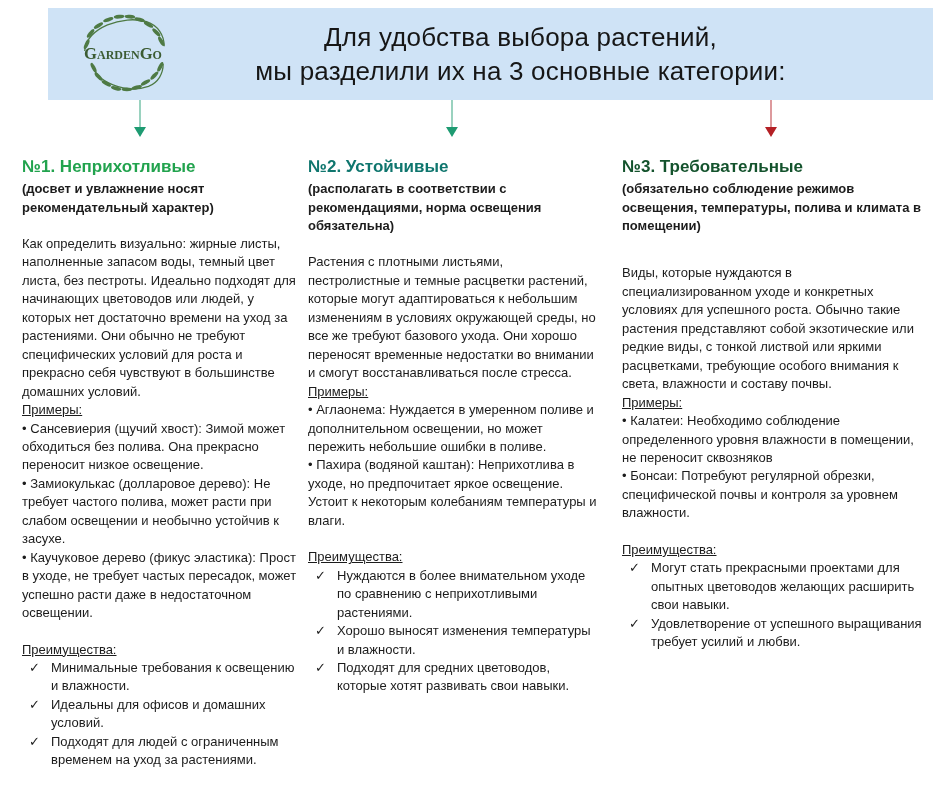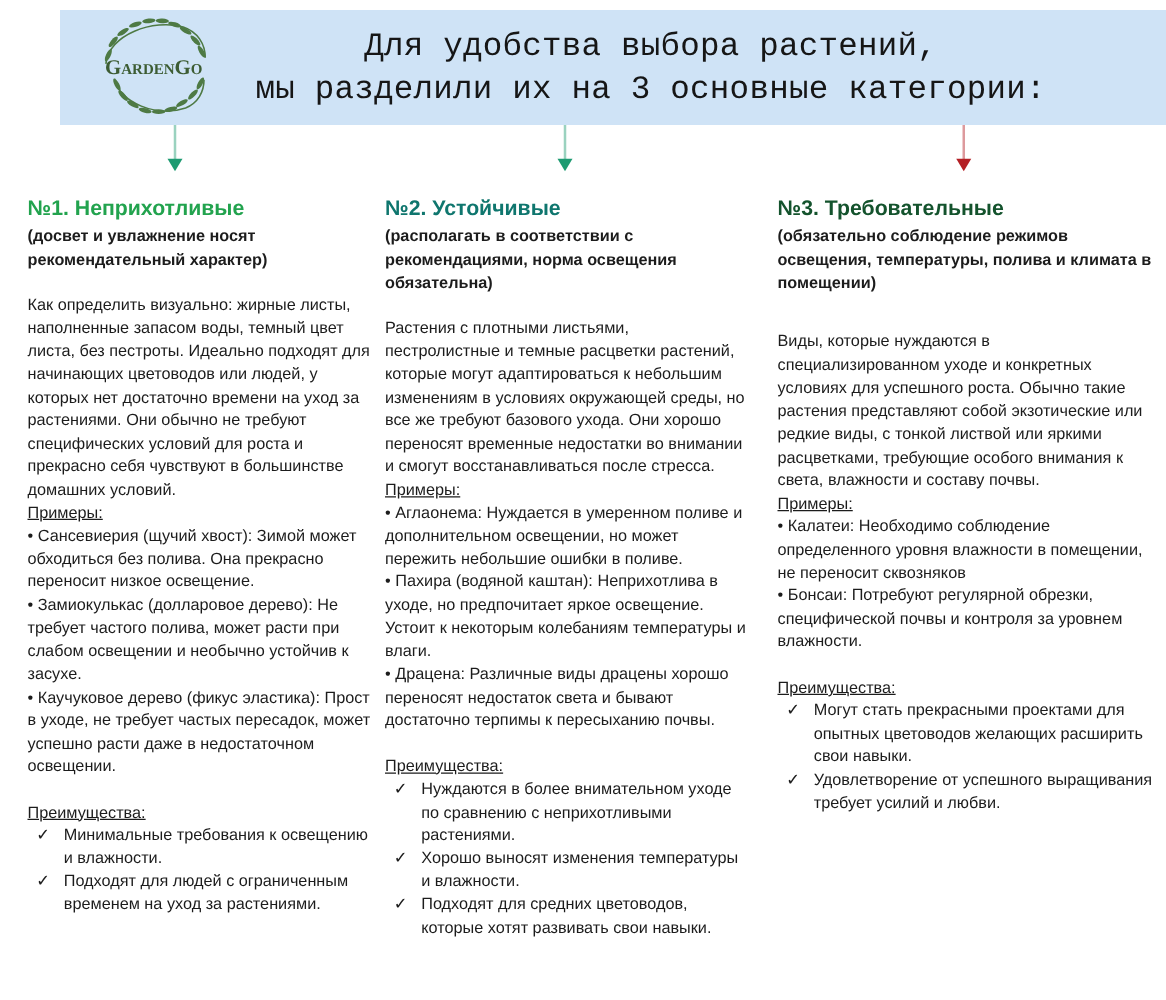--- a/index.html
+++ b/index.html
@@ -29,21 +29,20 @@
     width: 104px; height: 86px;
   }
   .logo svg { display:block; }
   .title {
     text-align: center;
     font-size: 26px;
     line-height: 1.32;
     color: #161616;
     letter-spacing: 0.2px;
     padding-left: 60px;
-    font-family: Liberation Mono, monospace;
   }
 
   
   .arrow {
     position: absolute;
     top: 100px;
     width: 12px; height: 40px;
   }
   .arrow .stem {
     position: absolute;
@@ -160,31 +159,31 @@
 <div class="column col1">
   <div class="cat-heading" style="color: rgb(34, 163, 78);">№1. Неприхотливые</div>
   <div class="cat-subtitle">(досвет и увлажнение носят рекомендательный характер)</div>
   <div class="cat-desc">Как определить визуально: жирные листы, наполненные запасом воды, темный цвет листа, без пестроты. Идеально подходят для начинающих цветоводов или людей, у которых нет достаточно времени на уход за растениями. Они обычно не требуют специфических условий для роста и прекрасно себя чувствуют в большинстве домашних условий.</div>
   <div class="section-label">Примеры:</div>
   <div class="example">Сансевиерия (щучий хвост): Зимой может обходиться без полива. Она прекрасно переносит низкое освещение.</div>
   <div class="example">Замиокулькас (долларовое дерево): Не требует частого полива, может расти при слабом освещении и необычно устойчив к засухе.</div>
   <div class="example">Каучуковое дерево (фикус эластика): Прост в уходе, не требует частых пересадок, может успешно расти даже в недостаточном освещении.</div>
   <div class="section-label gap-above">Преимущества:</div>
   <div class="advantage">Минимальные требования к освещению и влажности.</div>
+  <div class="advantage">Идеальны для офисов и домашних условий.</div>
   <div class="advantage">Подходят для людей с ограниченным временем на уход за растениями.</div>
 </div>
 
 <div class="column col2">
   <div class="cat-heading" style="color: #0f766e;">№2. Устойчивые</div>
   <div class="cat-subtitle">(располагать в соответствии с рекомендациями, норма освещения обязательна)</div>
   <div class="cat-desc">Растения с плотными листьями, пестролистные и темные расцветки растений, которые могут адаптироваться к небольшим изменениям в условиях окружающей среды, но все же требуют базового ухода. Они хорошо переносят временные недостатки во внимании и смогут восстанавливаться после стресса.</div>
   <div class="section-label">Примеры:</div>
   <div class="example">Аглаонема: Нуждается в умеренном поливе и дополнительном освещении, но может пережить небольшие ошибки в поливе.</div>
   <div class="example">Пахира (водяной каштан): Неприхотлива в уходе, но предпочитает яркое освещение. Устоит к некоторым колебаниям температуры и влаги.</div>
-  <div class="example">Драцена: Различные виды драцены хорошо переносят недостаток света и бывают достаточно терпимы к пересыханию почвы.</div>
   <div class="section-label gap-above">Преимущества:</div>
   <div class="advantage">Нуждаются в более внимательном уходе по сравнению с неприхотливыми растениями.</div>
   <div class="advantage">Хорошо выносят изменения температуры и влажности.</div>
   <div class="advantage">Подходят для средних цветоводов, которые хотят развивать свои навыки.</div>
 </div>
 
 <div class="column col3">
   <div class="cat-heading" style="color: #14532d;">№3. Требовательные</div>
   <div class="cat-subtitle">(обязательно соблюдение режимов освещения, температуры, полива и климата в помещении)</div>
   <div class="cat-desc">Виды, которые нуждаются в специализированном уходе и конкретных условиях для успешного роста. Обычно такие растения представляют собой экзотические или редкие виды, с тонкой листвой или яркими расцветками, требующие особого внимания к света, влажности и составу почвы.</div>

